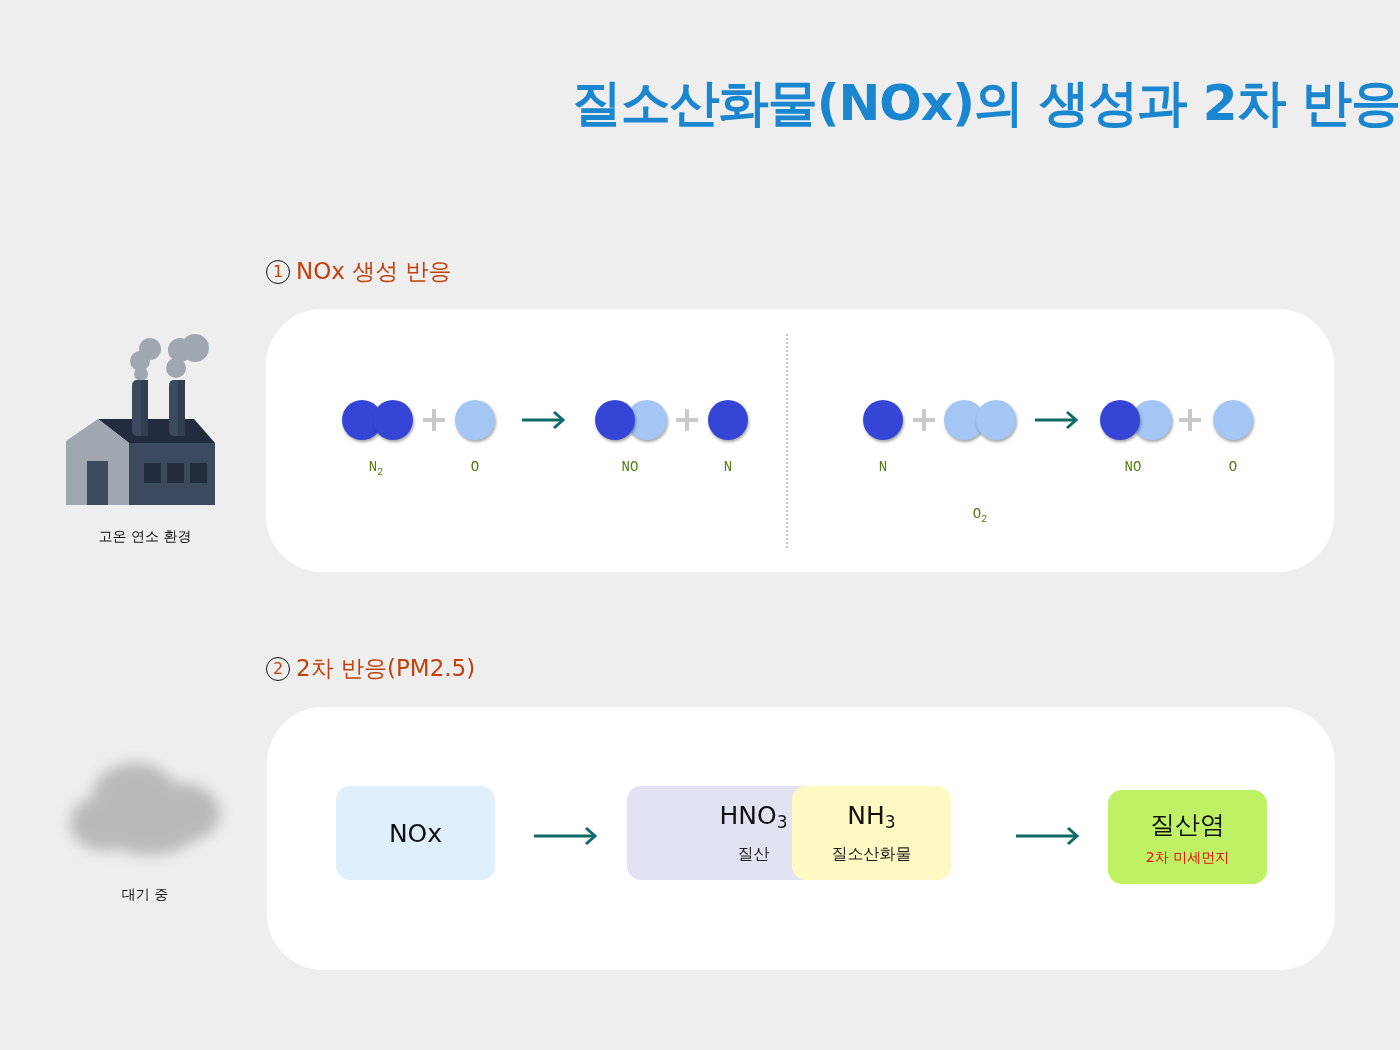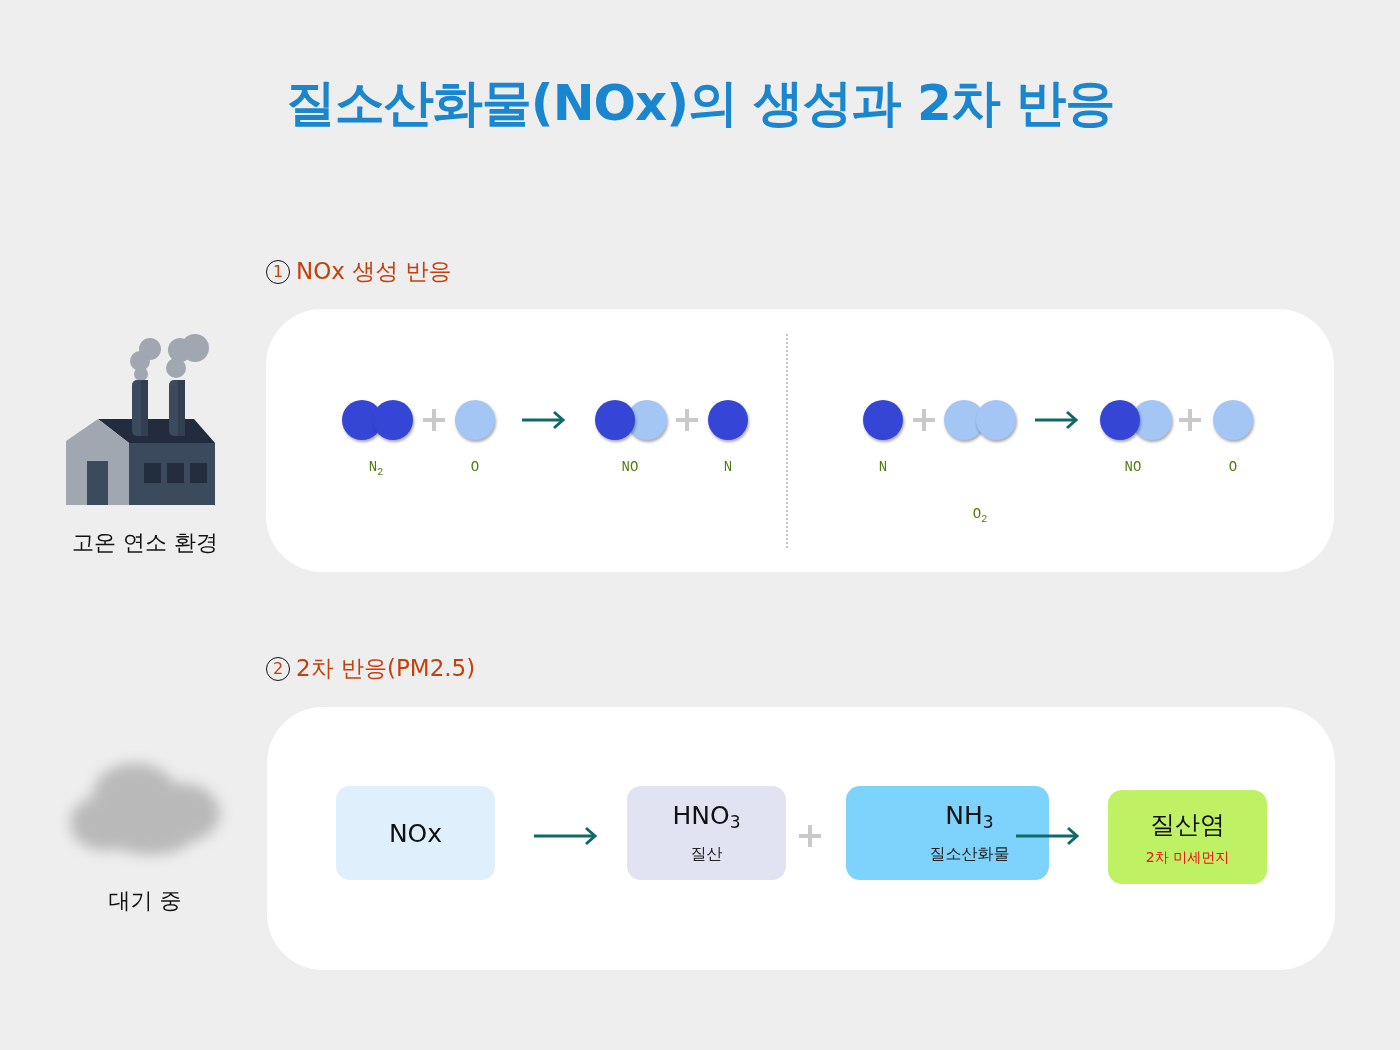--- a/index.html
+++ b/index.html
@@ -2,30 +2,30 @@
 <html><head>
 <meta charset="utf-8">
 <style>
   html, body { margin: 0; padding: 0; }
   body {
     width: 1400px; height: 1050px; background: #eeeeee; position: relative; overflow: hidden;
     font-family: "DejaVu Sans", "Liberation Sans", sans-serif; color: #111;
   }
   .abs { position: absolute; }
   .title {
-    position: absolute; left: 0; top: 70px; width: 1400px; text-align: center;
+    position: absolute; left: 0; top: 70px; width: 1400px; text-align: right;
     font-size: 50px; font-weight: bold; color: #1a86d0; letter-spacing: -1px;
   }
   .section-label { position: absolute; font-size: 23px; color: #c2410c; }
   .section-label .num {
     display: inline-block; width: 22px; height: 22px; border: 1.6px solid #111; border-radius: 50%;
     font-size: 16px; line-height: 22px; text-align: center; margin-right: 6px; vertical-align: 2px;
   }
   .card { position: absolute; background: #ffffff; border-radius: 56px; }
-  .side-caption { position: absolute; width: 200px; text-align: center; font-size: 22px; color: #111; }
+  .side-caption { position: absolute; width: 200px; text-align: center; font-size: 14px; color: #111; }
   .atom {
     position: absolute; width: 40px; height: 40px; border-radius: 50%;
     box-shadow: 1px 2px 3px rgba(0,0,0,0.35);
   }
   .atom.n { background: #3546d6; }
   .atom.o { background: #a3c6f5; }
   .plus { position: absolute; width: 22px; height: 22px; }
   .plus::before, .plus::after { content: ""; position: absolute; background: #c9c9c9; }
   .plus::before { left: 0; top: 9px; width: 22px; height: 4px; }
   .plus::after { left: 9px; top: 0; width: 4px; height: 22px; }
@@ -141,28 +141,28 @@
 
 <div class="box" style="left:336px; top:786px; background:#dff0fc;">
   <div class="main">NOx</div>
 </div>
 
 <svg class="arrow" style="left:533px; top:826px;" width="66" height="20">
   <line x1="1" y1="10" x2="62" y2="10" stroke="#0f6a66" stroke-width="3"></line>
   <polyline points="53,2 62,10 53,18" fill="none" stroke="#0f6a66" stroke-width="3"></polyline>
 </svg>
 
-<div class="box" style="left:627px; top:786px; background:#e1e3f3;">
+<div class="box" style="left:627px; top:786px; background:#e1e3f3;padding-left:47px;">
   <div class="main"><span>HNO</span><span class="sub">3</span></div>
   <div class="desc">질산</div>
 </div>
 
 <div class="plus" style="left:799px; top:825px;"></div>
 
-<div class="box" style="left:846px; top:786px; background:#7dd3fc;padding-left:44px;">
+<div class="box" style="left:792px; top:786px; background:#fef9c3;">
   <div class="main"><span>NH</span><span class="sub">3</span></div>
   <div class="desc">질소산화물</div>
 </div>
 
 <svg class="arrow" style="left:1015px; top:826px;" width="66" height="20">
   <line x1="1" y1="10" x2="62" y2="10" stroke="#0f6a66" stroke-width="3"></line>
   <polyline points="53,2 62,10 53,18" fill="none" stroke="#0f6a66" stroke-width="3"></polyline>
 </svg>
 
 <div class="box" style="left:1108px; top:790px; background:#bef264;">

